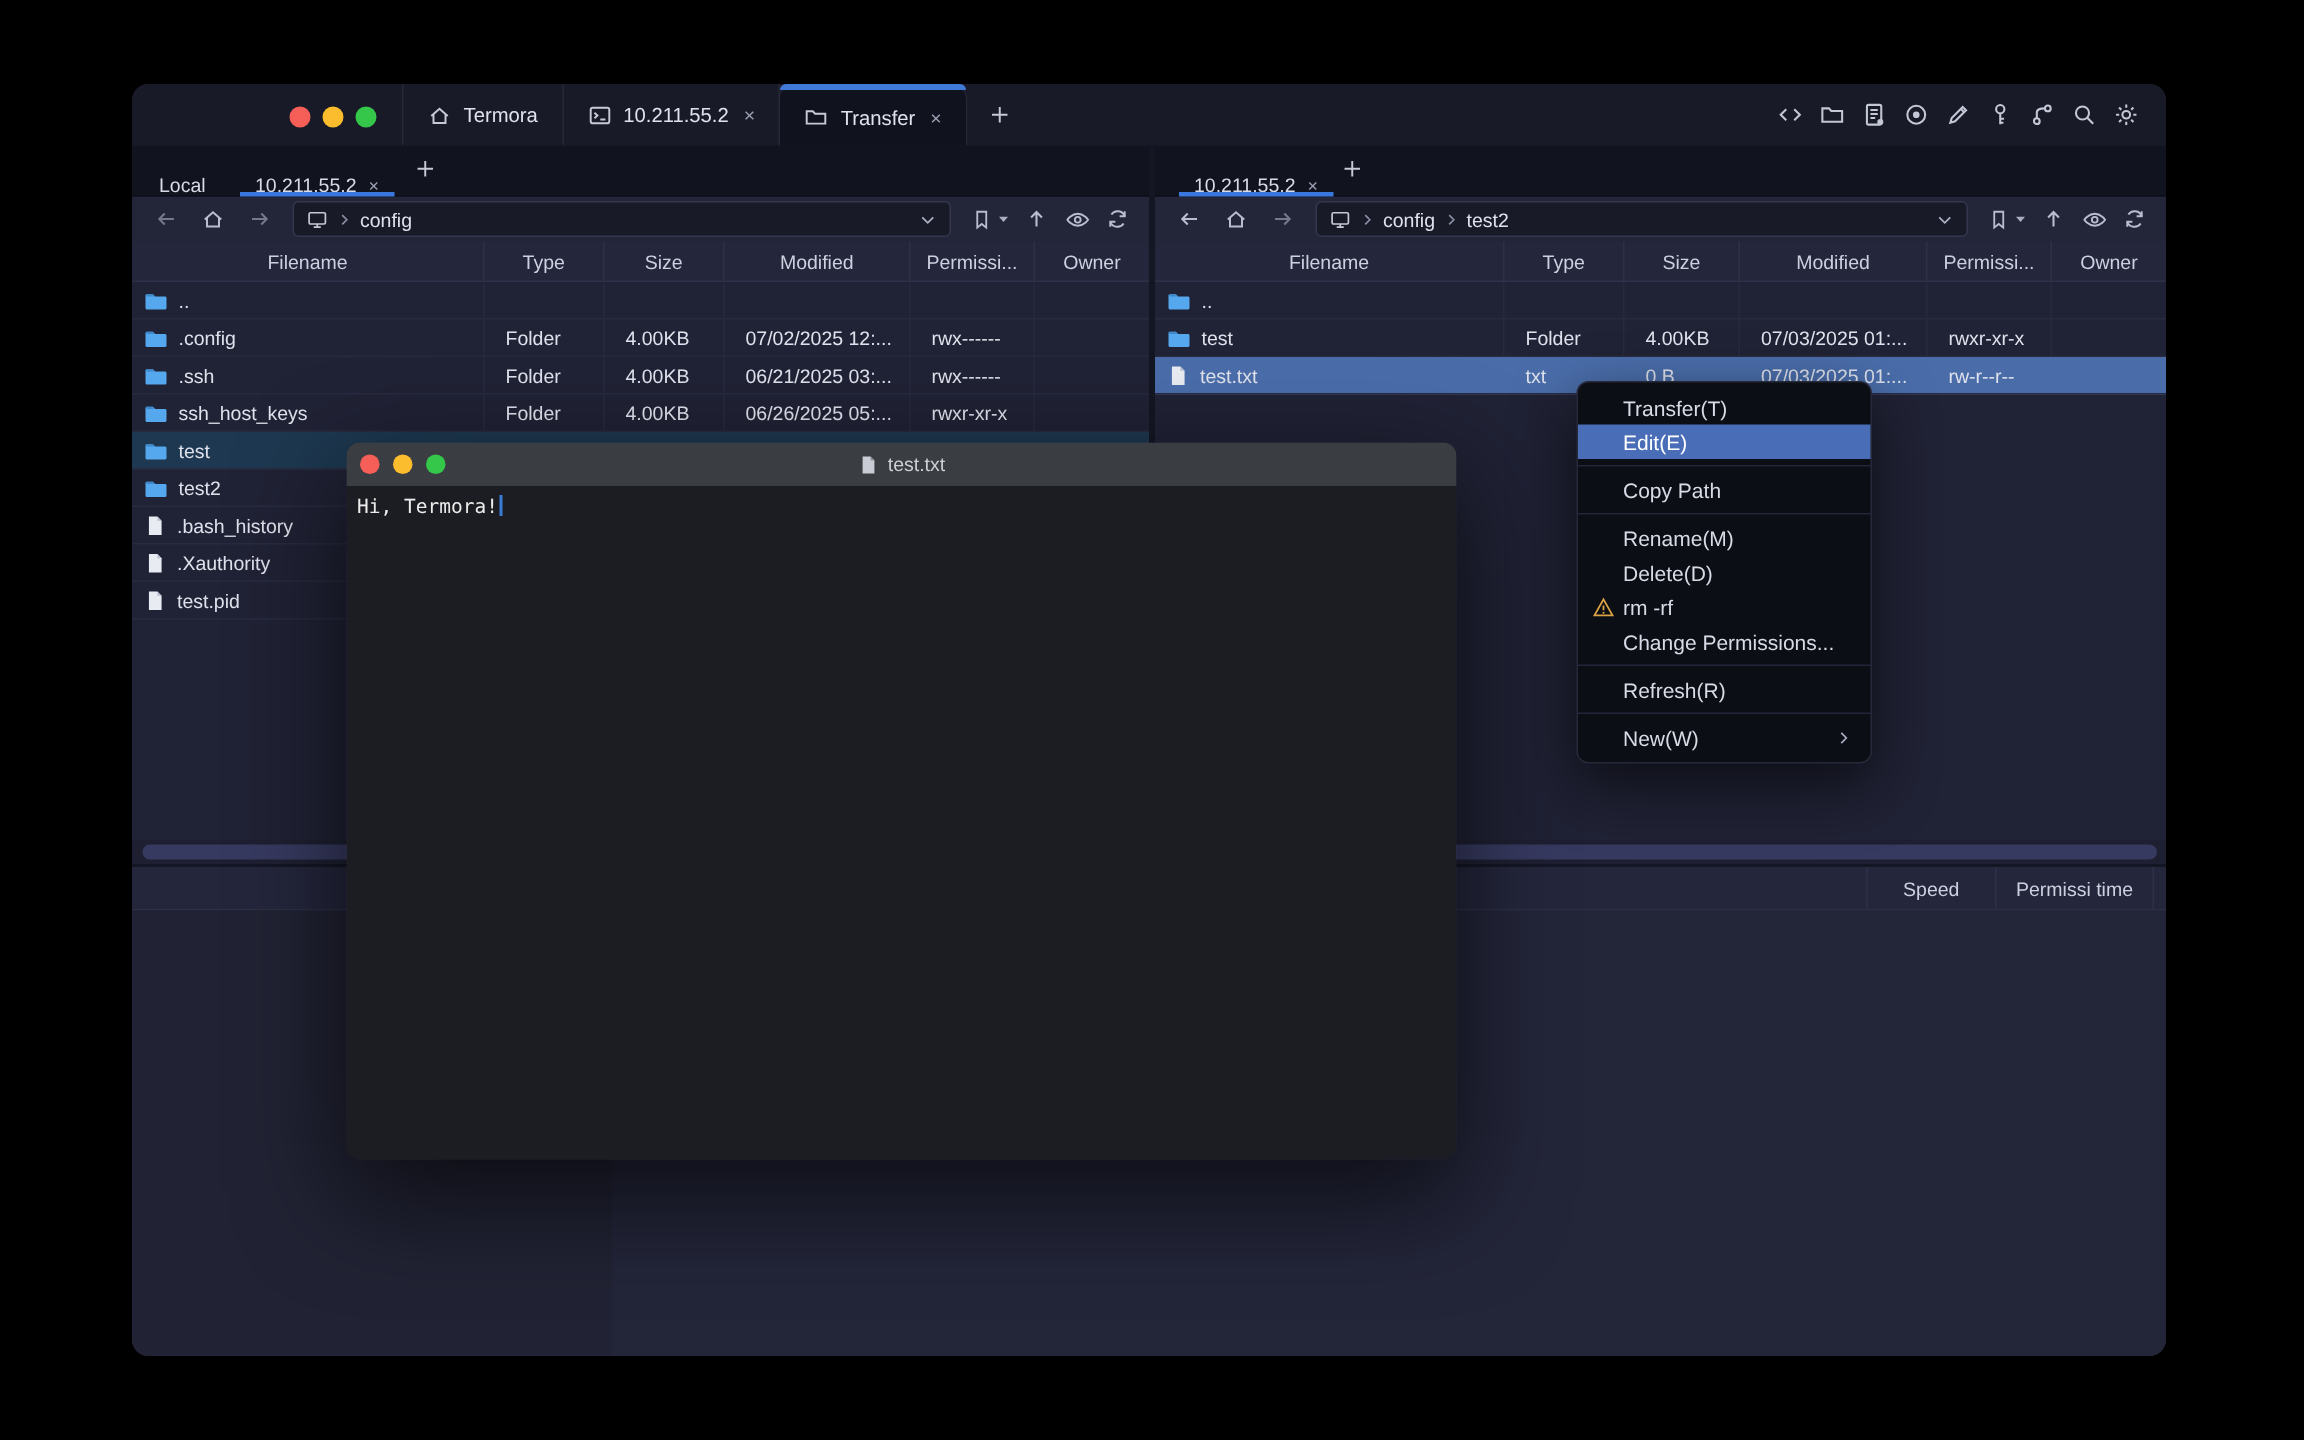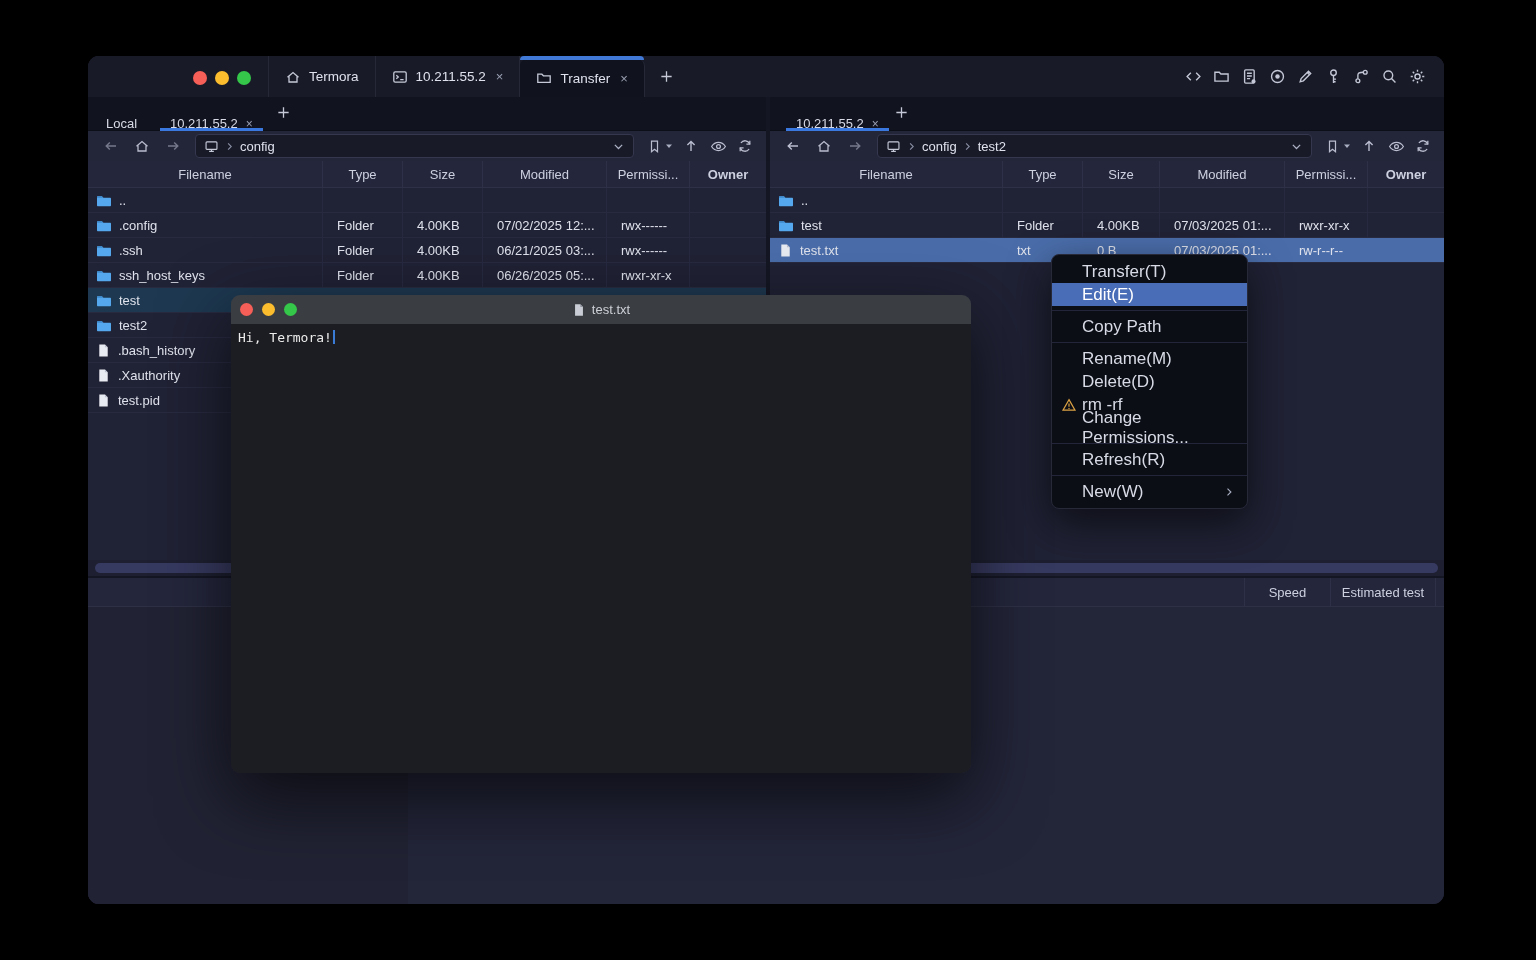--- a/index.html
+++ b/index.html
@@ -54,21 +54,21 @@
   
   .ftable { position:absolute; top:105px; height:399px; background:#202235; }
   .ft-left  { left:0; width:678px; }
   .ft-right { left:682px; width:674px; }
   .vdivider { position:absolute; left:678px; top:41px; width:4px; height:463px; background:#141623; }
   .fhead { display:grid; height:27px; background:#24263c; border-bottom:1px solid #2e3048;
            color:#ccd0df; font-size:13px; }
   .cols-l { grid-template-columns:235px 80px 80px 124px 83px 1fr; }
   .cols-r { grid-template-columns:233px 80px 77px 125px 83px 1fr; }
   .fhead > div { display:flex; align-items:center; justify-content:center; border-right:1px solid #2e3048; }
-  .fhead > div:last-child { border-right:none;font-weight:bold; }
+  .fhead > div:last-child { border-right:none; }
   .frow { display:grid; height:25px; font-size:13px; color:#dfe2ec; position:relative; }
   .frow > div { display:flex; align-items:center; padding-left:14px; border-right:1px solid #272941;
                 overflow:hidden; white-space:nowrap; }
   .frow > div:last-child { border-right:none; }
   .frow > .c-name { padding-left:8px; gap:7px; }
   .frow::after { content:""; position:absolute; left:0; right:0; bottom:0; height:1px; background:#282a40; }
   .frow.sel-inactive { background:#1d3850; }
   .frow.sel-active { background:#4a6daa; }
   .frow.sel-active > div, .frow.sel-inactive > div { border-right-color:transparent; }
 
@@ -92,21 +92,21 @@
   .ed-traffic { position:absolute; top:8px; width:13px; height:13px; border-radius:50%; }
   .ed-red{ left:9px; background:#f65f57; } .ed-yellow{ left:31px; background:#fbbd2e; } .ed-green{ left:53px; background:#34c749; }
   .ed-title { display:flex; align-items:center; gap:6px; color:#cdd0d6; font-size:13px; }
   .ed-body { height:449px; background:#1c1d22; padding:6px 7px;
              font-family:"DejaVu Sans Mono", monospace; font-size:13px; color:#ececec; }
   .caret { display:inline-block; width:2.5px; height:14px; background:#3a7bd5; vertical-align:-2px; margin-left:1px; }
 
   
   .ctxmenu { position:absolute; left:1051px; top:254px; width:197px; background:#0c0e16;
              border:1px solid #272939; border-radius:8px; padding:5px 0;
-             box-shadow:0 14px 40px rgba(0,0,0,.6); font-size:17px; color:#d8dbe5; }
+             box-shadow:0 14px 40px rgba(0,0,0,.6); font-size:14px; color:#d8dbe5; }
   .mi { position:relative; height:23px; display:flex; align-items:center; padding:0 12px 0 30px; gap:7px; }
   .mi.hl { background:#4a6db8; color:#fff; }
   .mi .micon { position:absolute; left:9px; top:3.5px; }
   .mi .sub { margin-left:auto; color:#aab0c2; display:flex; }
   .msep { height:1px; background:#23253a; margin:4px 0; }
 </style>
 </head>
 <body>
 
 <div class="stage">
@@ -560,21 +560,21 @@
           <div></div>
       </div>
     </div>
 
     <div class="splitter">
       <div class="scrollthumb"></div>
     </div>
 
     <div class="transfer-head">
       <div class="tcol" style="left:1156px; width:86px;">Speed</div>
-      <div class="tcol" style="left:1242px; width:105px;">Estimated test</div>
+      <div class="tcol" style="left:1242px; width:105px;">Permissi time</div>
       <div class="tcol" style="left:1347px; width:9px;"></div>
     </div>
     <div class="transfer-body">
       <div class="shade"></div>
     </div>
   </div>
 
   <div class="editor">
     <div class="ed-titlebar">
       <div class="ed-traffic ed-red"></div>

